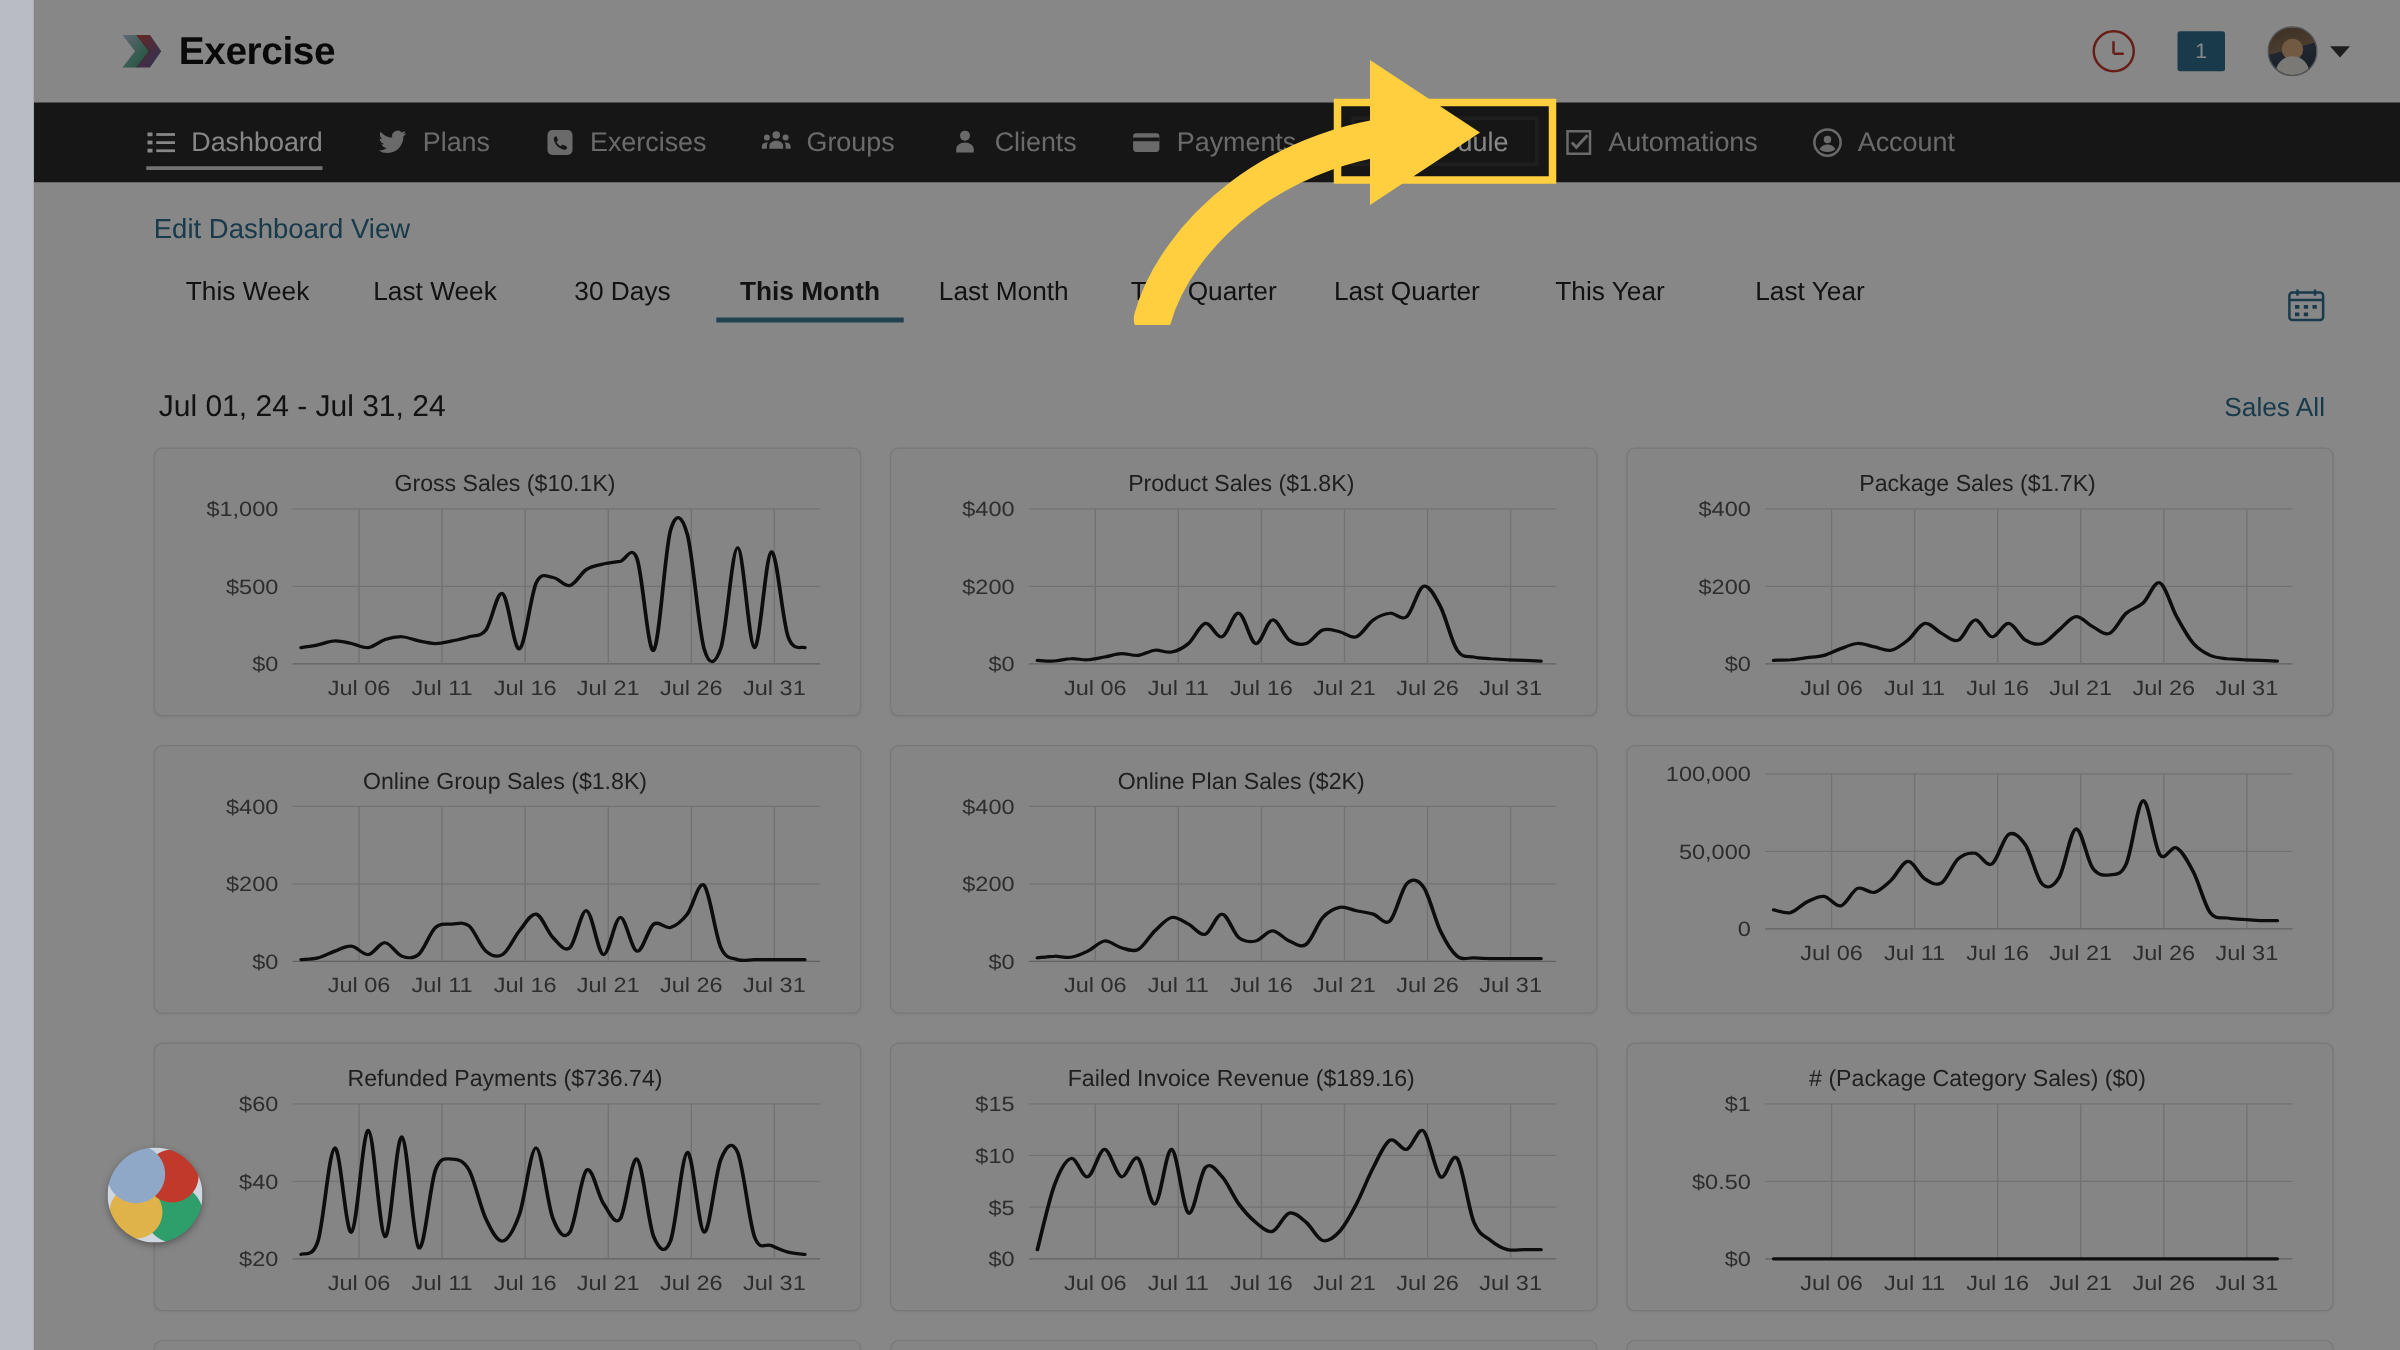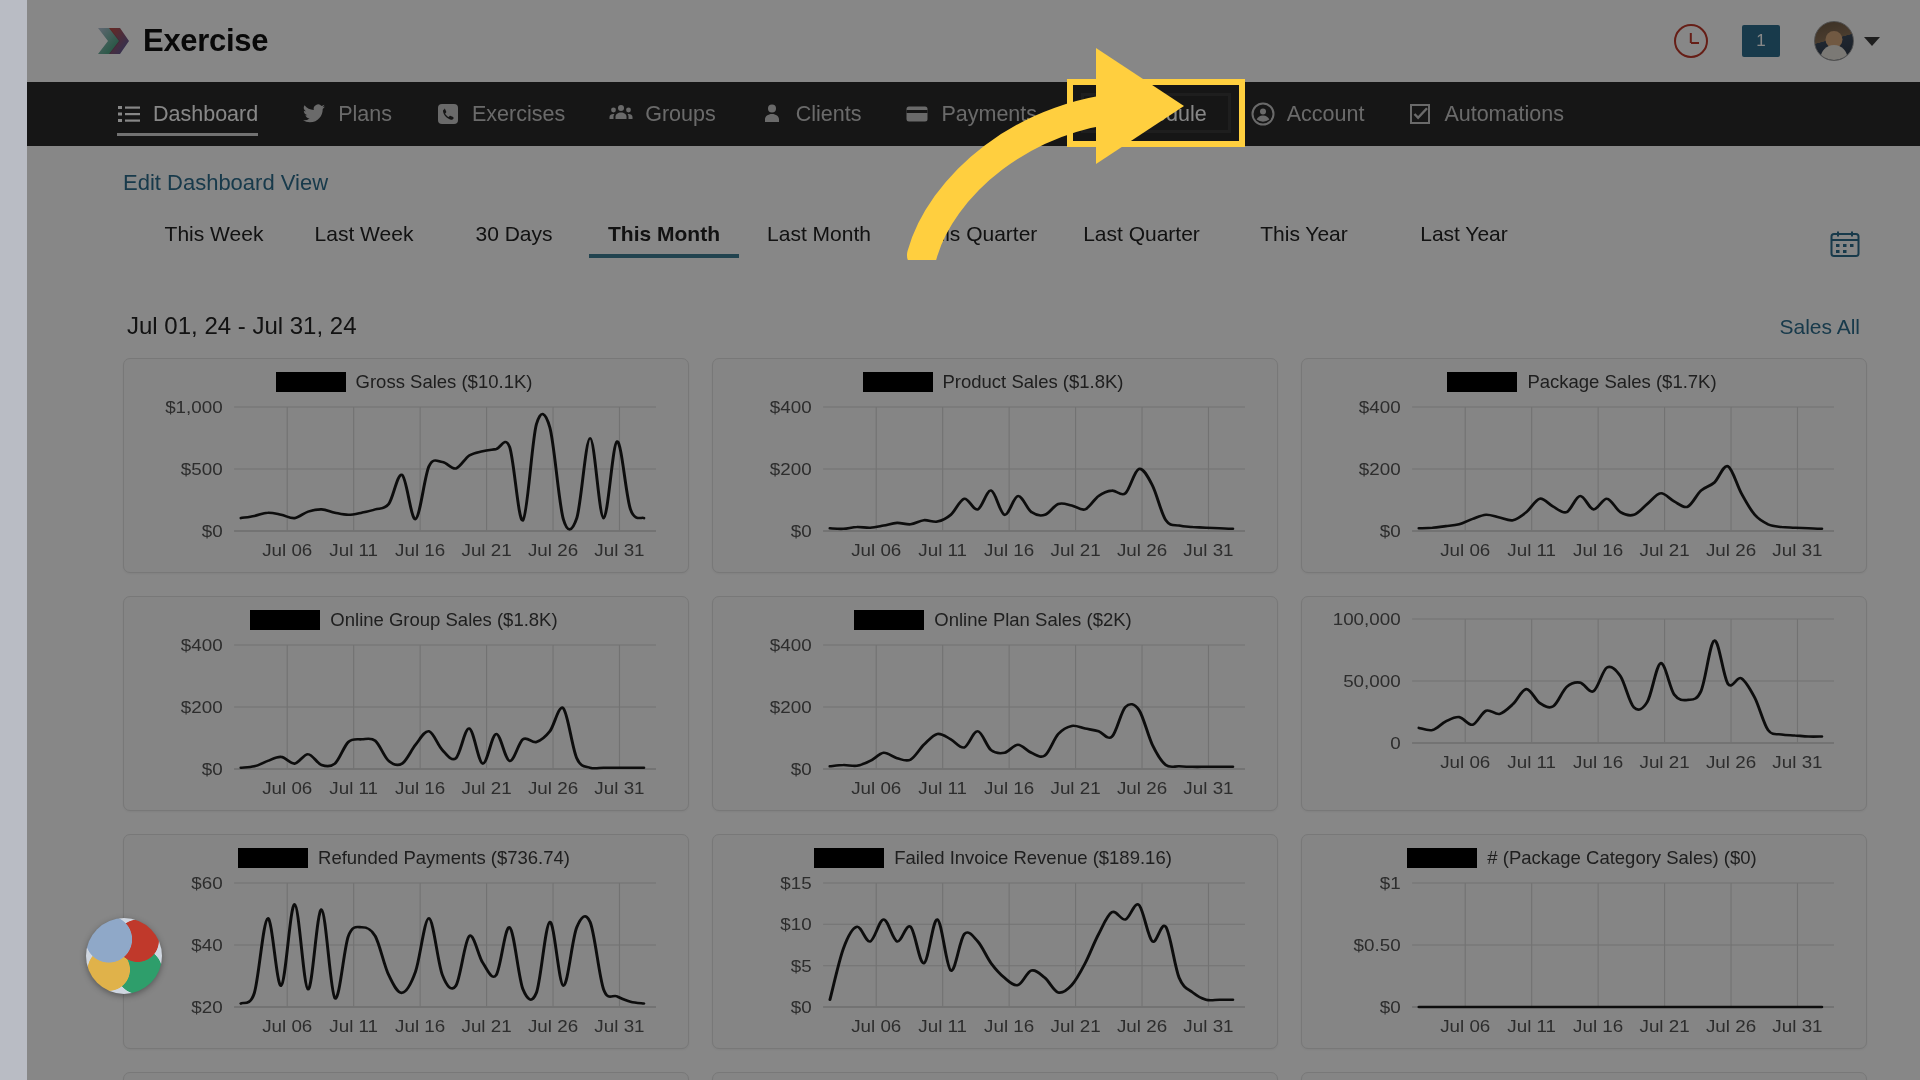--- a/index.html
+++ b/index.html
@@ -93,21 +93,21 @@
   }
   .hl-inner{
     position:absolute;left:8px;top:8px;right:8px;bottom:8px;border:3px solid #1e1e1e;
   }
 
   
   .content{position:relative;background:#fff;padding:0 0 0 0;}
   .edit-link{color:#2f6f8f;font-size:22px;padding:24px 0 0 96px;}
 
   .period-row{
-    display:flex;align-items:flex-end;padding:26px 60px 0 96px;gap:0;margin-left:16px;
+    display:flex;align-items:flex-end;padding:26px 60px 0 96px;gap:0;
   }
   .period{
     font-size:21px;color:#222;padding:0 0 12px 0;position:relative;text-align:center;
     flex:0 0 auto;
   }
   .period.selected{font-weight:700;}
   .period.selected:after{
     content:"";position:absolute;left:0;right:0;bottom:0;height:4px;background:#3f7f95;
   }
   .cal-ico{margin-left:auto;width:30px;height:28px;position:relative;padding-bottom:8px;}
@@ -121,21 +121,21 @@
   .grid{
     display:grid;grid-template-columns:repeat(3,1fr);gap:23px;
     padding:18px 53px 0 96px;
   }
   .card{
     background:#fbfbfb;border:1px solid #e2e2e2;border-radius:7px;
     height:215px;position:relative;padding:10px 16px 8px 12px;
     box-shadow:0 1px 2px rgba(0,0,0,0.05);
   }
   .card-title-row{
-    display:flex;align-items:center;justify-content:center;gap:10px;height:26px;
+    display:flex;align-items:center;justify-content:center;gap:10px;height:26px;flex-direction:column;
   }
   .redact{width:70px;height:20px;background:#000;display:inline-block;}
   .card-title{font-size:18.5px;color:#3b3b3b;}
   .plot{position:relative;height:172px;margin-top:2px;}
   .plot svg{width:100%;height:100%;display:block;overflow:visible;}
   .ylab{font-size:16.5px;fill:#555;}
   .xlab{font-size:16.5px;fill:#555;}
   .gridline{stroke:#d8d8d8;stroke-width:1;}
   .axisline{stroke:#b9b9b9;stroke-width:1;}
   .sparkline{fill:none;stroke:#1a1a1a;stroke-width:2.6;stroke-linejoin:round;stroke-linecap:round;}
@@ -269,36 +269,36 @@
               <path d="M18.5 3.6c1 .3 1.7 1.2 1.7 2.3V20c0 1-.6 1.8-1.5 2.2.2-.4.3-.9.3-1.4V5c0-.5-.2-1-.5-1.4z"></path>
               <rect x="5.5" y="6" width="7" height="1.6" fill="#2a2a2a"></rect>
             </svg>
         </span>
         <span>Schedule</span>
       </div>
 
       <div class="nav-item">
         <span class="nav-ico">
           <svg viewBox="0 0 24 24">
+              <path d="M3 3h18v18H3z" fill="none" stroke="#c9c9c9" stroke-width="2"></path>
+              <path d="M6.5 12l3.6 3.8L19 6.2" fill="none" stroke="#c9c9c9" stroke-width="2.4"></path>
+            </svg>
+        </span>
+        <span>Automations</span>
+      </div>
+
+      <div class="nav-item">
+        <span class="nav-ico">
+          <svg viewBox="0 0 24 24">
               <circle cx="12" cy="12" r="10.5" fill="none" stroke="#c9c9c9" stroke-width="2"></circle>
               <circle cx="12" cy="9.5" r="3"></circle>
               <path d="M12 13.5c-3.1 0-5.6 1.7-6.3 4a10.4 10.4 0 0 0 12.6 0c-.7-2.3-3.2-4-6.3-4z"></path>
             </svg>
         </span>
         <span>Account</span>
-      </div>
-
-      <div class="nav-item">
-        <span class="nav-ico">
-          <svg viewBox="0 0 24 24">
-              <path d="M3 3h18v18H3z" fill="none" stroke="#c9c9c9" stroke-width="2"></path>
-              <path d="M6.5 12l3.6 3.8L19 6.2" fill="none" stroke="#c9c9c9" stroke-width="2.4"></path>
-            </svg>
-        </span>
-        <span>Automations</span>
       </div>
 
       <div class="hl-outer">
         <div class="hl-inner"></div>
       </div>
     </div>
 
     <div class="content">
 
       <div class="edit-link">Edit Dashboard View</div>

